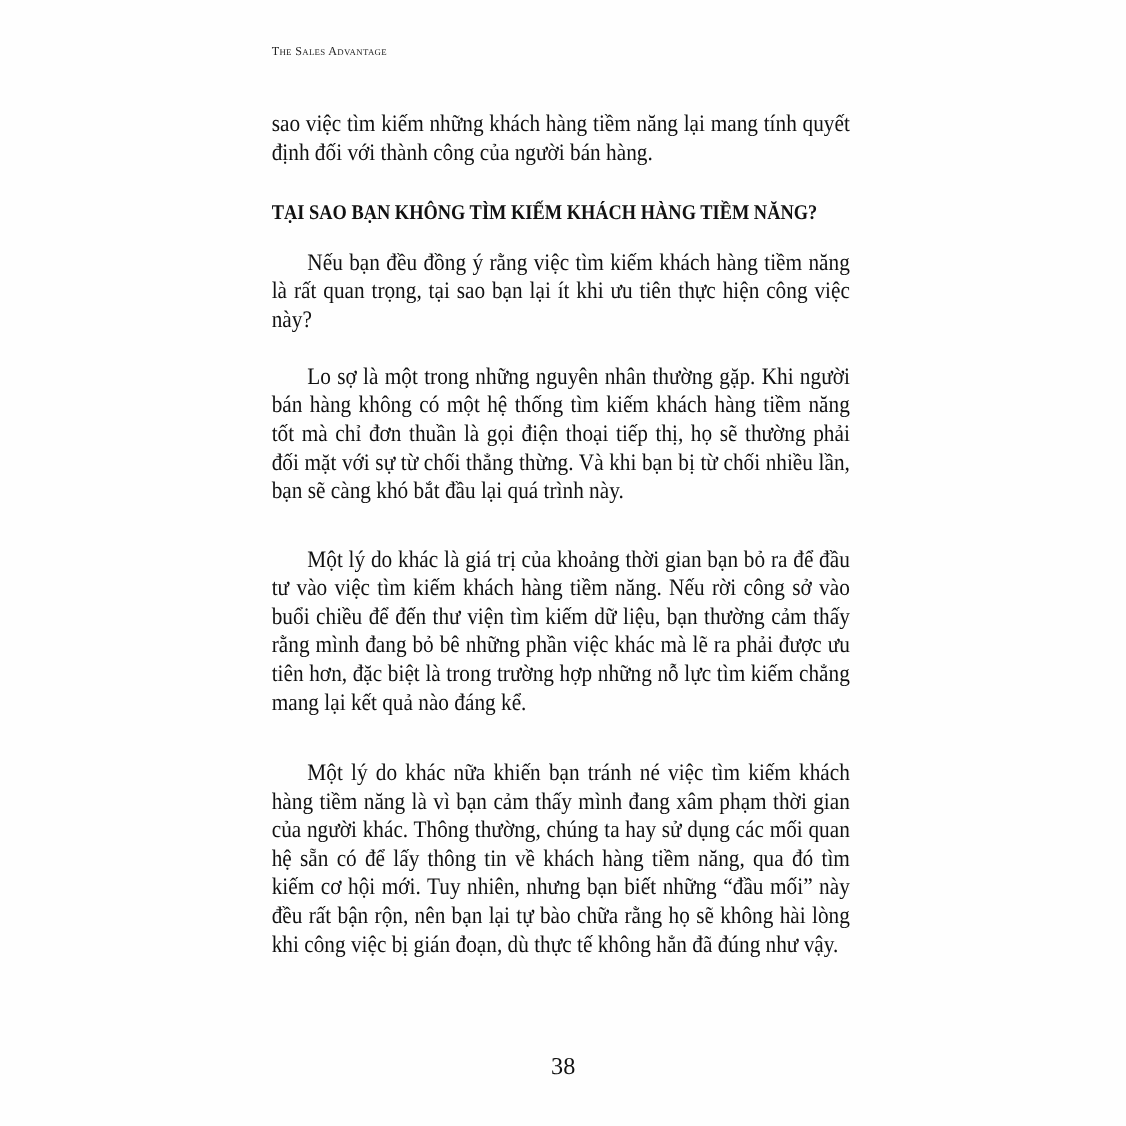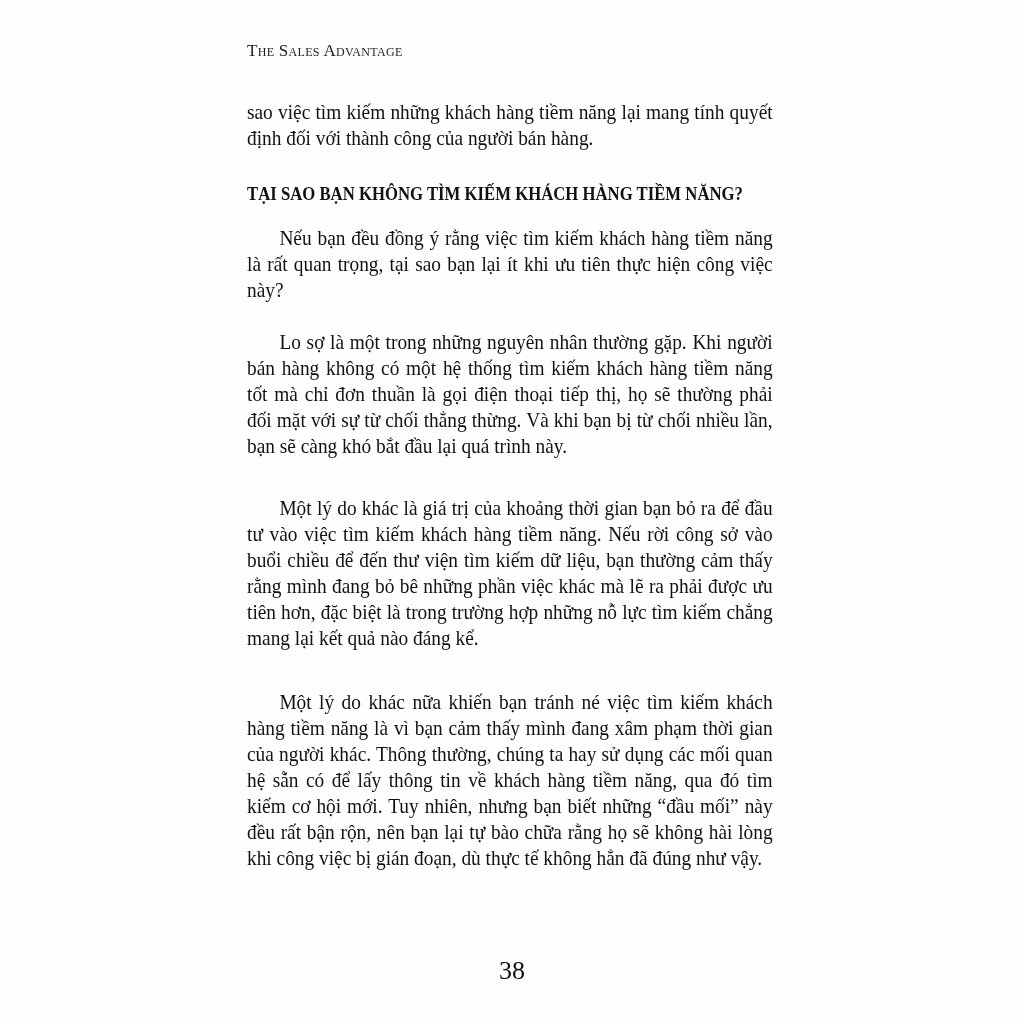--- a/index.html
+++ b/index.html
@@ -13,21 +13,21 @@
     .page {
       position: absolute;
       left: 0; top: 0;
       width: 1024px; height: 1024px;
       background: #fefefe;
     }
     .running-head {
       position: absolute;
       left: 247px; top: 41px;
       font-family: "Liberation Serif", "DejaVu Serif", serif;
-      font-size: 17px;
+      font-size: 11px;
       letter-spacing: 0.3px;
       color: #222;
       font-variant: small-caps;
     }
     .body-text {
       position: absolute;
       left: 247px;
       width: 526px;
       font-family: "Liberation Serif", "DejaVu Serif", serif;
       font-size: 21.5px;
@@ -56,21 +56,21 @@
     .p2 { top: 329px; }
     .p3 { top: 495px; }
     .p4 { top: 689px; }
     .indent { text-indent: 36px; }
     .page-number {
       position: absolute;
       left: 0; width: 1024px;
       top: 956px;
       text-align: center;
       font-family: "Liberation Serif", "DejaVu Serif", serif;
-      font-size: 26px;
+      font-size: 22px;
       color: #111;
     }
   </style>
 </head>
 <body>
 
 <div class="page">
   <div class="running-head">The Sales Advantage</div>
 
   <p class="body-text p-cont">sao việc tìm kiếm những khách hàng tiềm năng lại mang tính quyết định đối với thành công của người bán hàng.</p>

